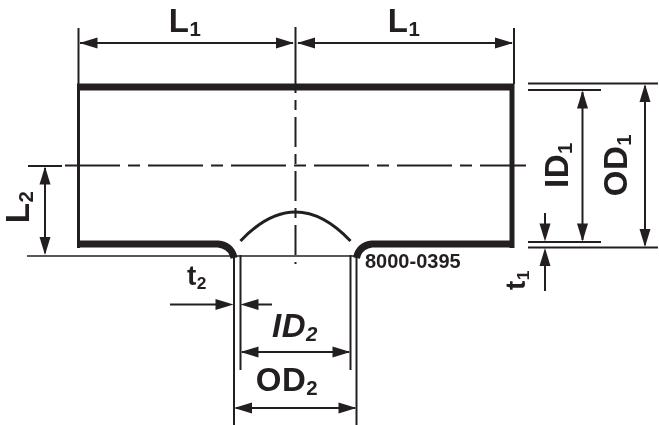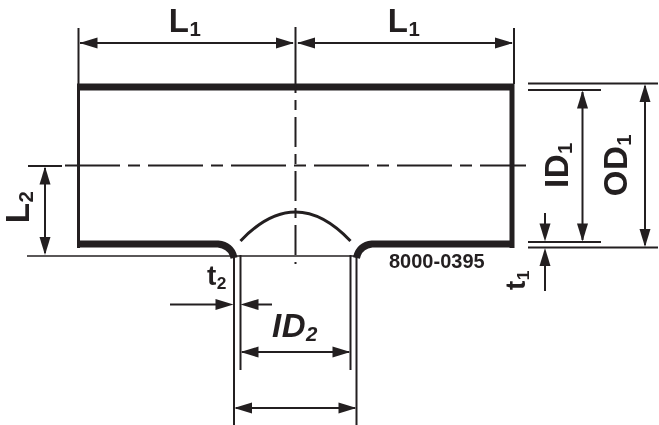--- a/index.html
+++ b/index.html
@@ -118,20 +118,21 @@
   <div class="lbl" style="left:404px;top:20px;"><span>L</span><sub>1</sub></div>
 
   <div class="lbl rot" style="left:17px;top:207px;"><span>L</span><sub>2</sub></div>
 
   <div class="lbl rot" style="left:556px;top:165px;"><span>ID</span><sub>1</sub></div>
 
   <div class="lbl rot" style="left:615px;top:165px;"><span>OD</span><sub>1</sub></div>
 
   <div class="lbl rot small" style="left:516px;top:280px;"><span>t</span><sub>1</sub></div>
 
-  <div class="lbl small" style="left:197px;top:276px;margin-left:20px;"><span>t</span><sub>2</sub></div>
+  <div class="lbl small" style="left:197px;top:276px;"><span>t</span><sub>2</sub></div>
 
   <div class="lbl" style="left:295px;top:325px;font-style:italic;"><span>ID</span><sub>2</sub></div>
 
+  <div class="lbl" style="left:287px;top:379px;"><span>OD</span><sub>2</sub></div>
 
-  <div class="pn" style="left:365px;top:251px;margin-left:24px;">8000-0395</div>
+  <div class="pn" style="left:365px;top:251px;">8000-0395</div>
 
 </div>
 
 </body></html>

